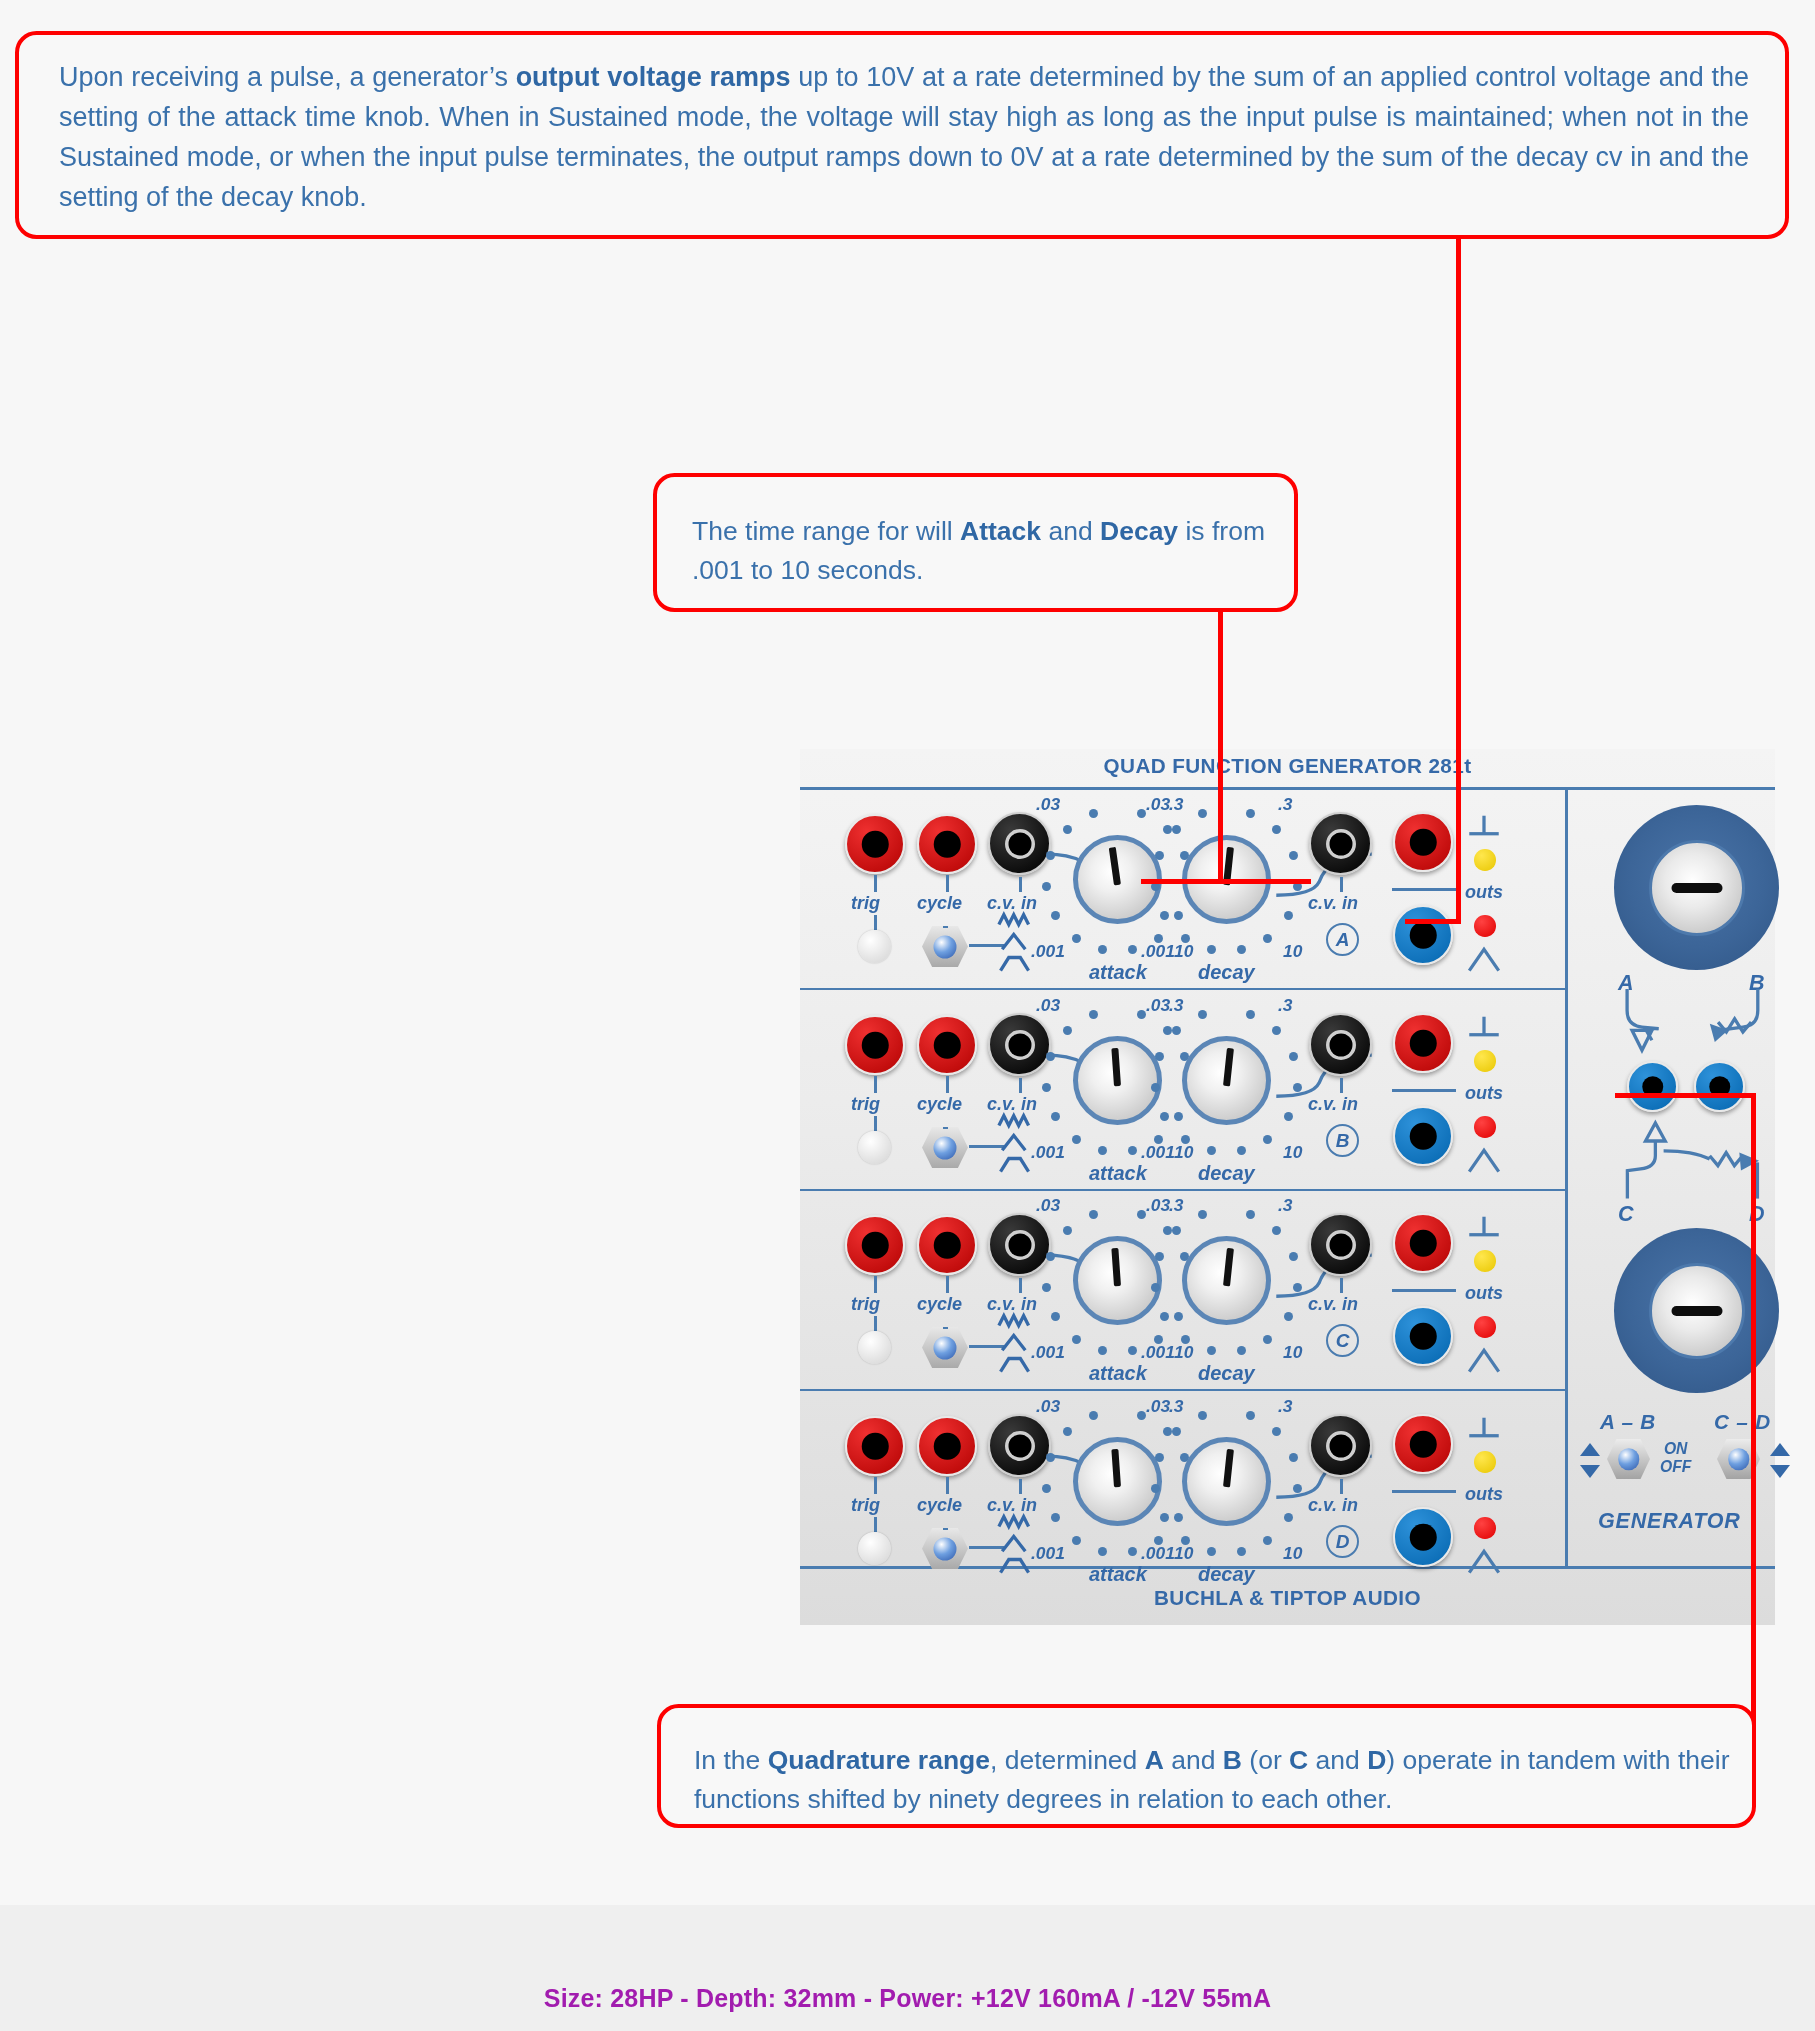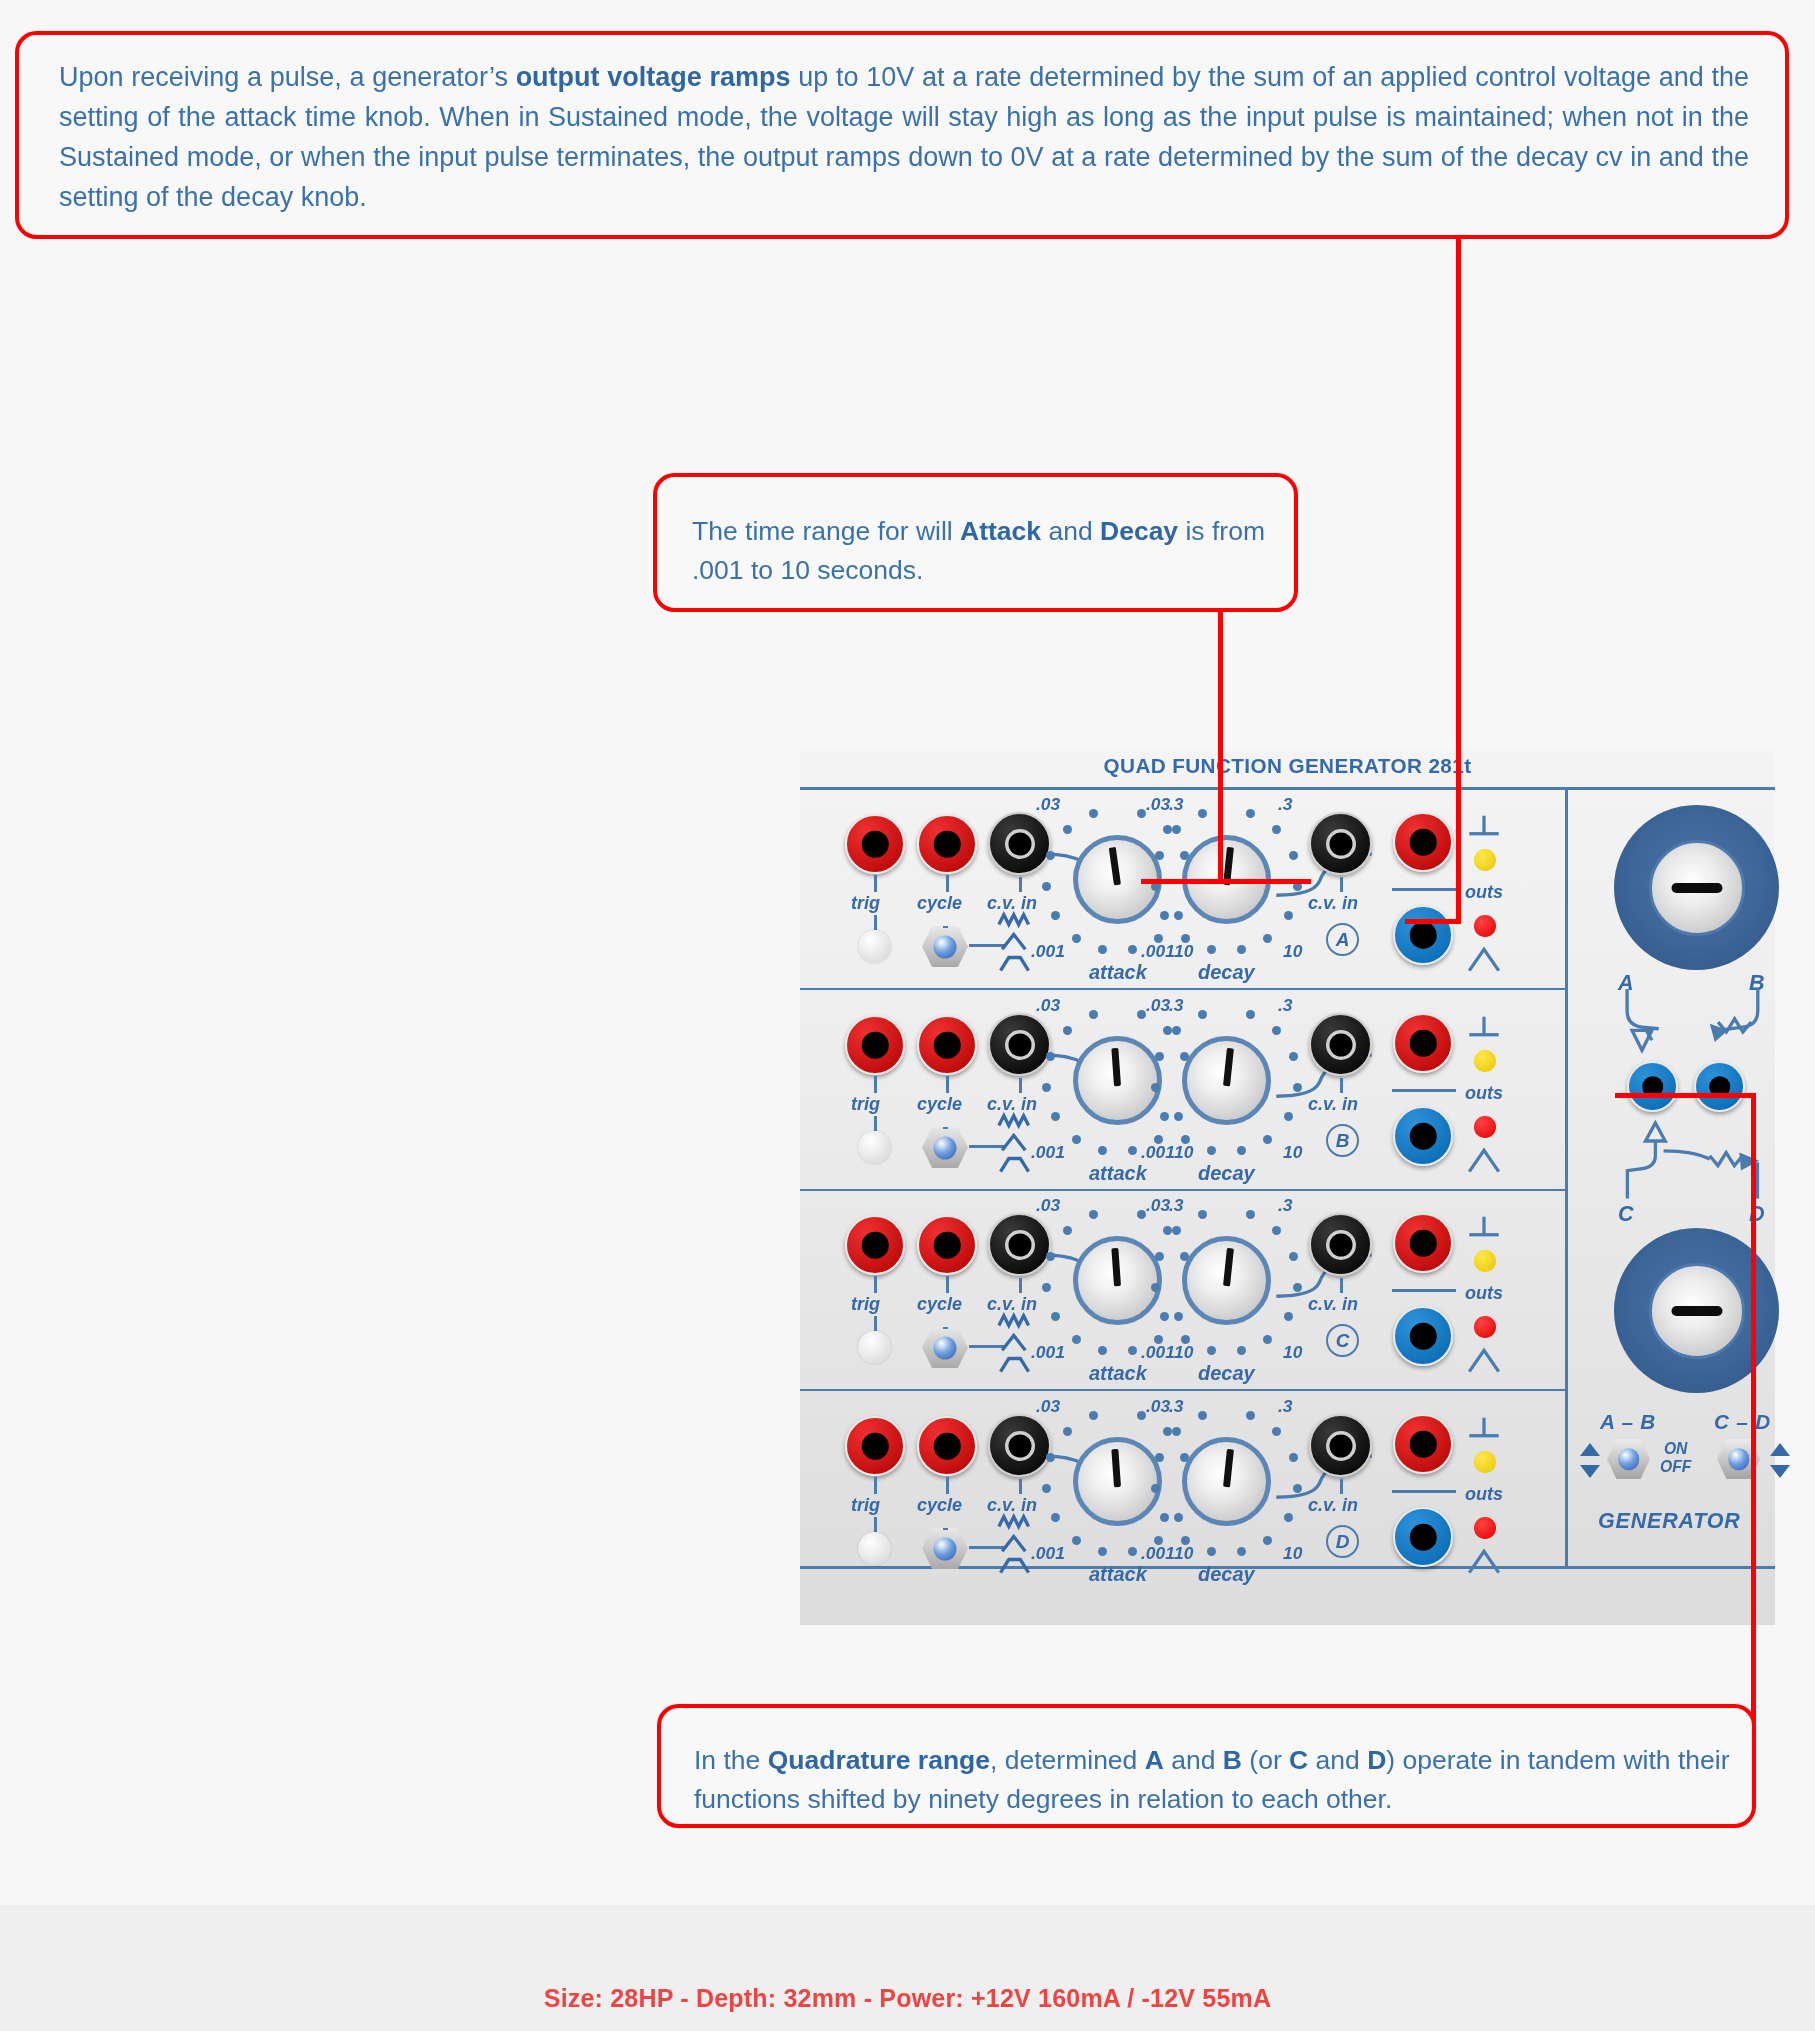--- a/index.html
+++ b/index.html
@@ -179,21 +179,21 @@
   .onoff { position:absolute; color:#3569a8; font-style:italic; font-weight:bold;
     font-size:15.7px; line-height:1.12; text-align:center; }
 
   
   #footer-band {
     position:absolute; left:0; top:1905px; width:1815px; height:126px;
     background:#efefef; z-index:1;
   }
   #footer-text {
     position:absolute; left:0; top:1984px; width:1815px;
-    text-align:center; font-size:25px; font-weight:bold; color:#ef4444;
+    text-align:center; font-size:25px; font-weight:bold; color:#a21caf;
     letter-spacing:0.2px; z-index:3;
   }
   svg { display:block; overflow:visible; }
 </style>
 </head>
 <body>
 
 <div class="page">
 
   <div class="callout" id="callout-main">
@@ -215,20 +215,21 @@
   <div class="wire" id="wire-time-hr"></div>
   <div class="wire" id="wire-quad-v"></div>
   <div class="wire" id="wire-quad-h1"></div>
   <div class="wire" id="wire-quad-h2"></div>
 
   <div id="panel">
     <div class="panel-title">QUAD FUNCTION GENERATOR 281t</div>
     <div class="hr-blue" id="hr-top"></div>
     <div class="hr-blue" id="hr-bottom"></div>
     <div class="vr-blue"></div>
+    <div class="panel-footer">BUCHLA &amp; TIPTOP AUDIO</div>
 
     <div class="row" id="row-a">
         <div class="jack red" style="left:45px;top:25px;width:60px;height:60px;">
           <span class="hole" style="width:26.5px;height:26.5px;"></span>
         </div>
         <div class="lbl-lead" style="left:74px;top:86px;height:16.5px;"></div>
         <span class="lbl" style="left:51px;top:104px;">trig</span>
         <div class="lbl-lead" style="left:74px;top:126px;height:15px;"></div>
         <div class="led-white" style="left:58px;top:141px;"></div>
         <div class="jack red" style="left:117px;top:25px;width:60px;height:60px;">

